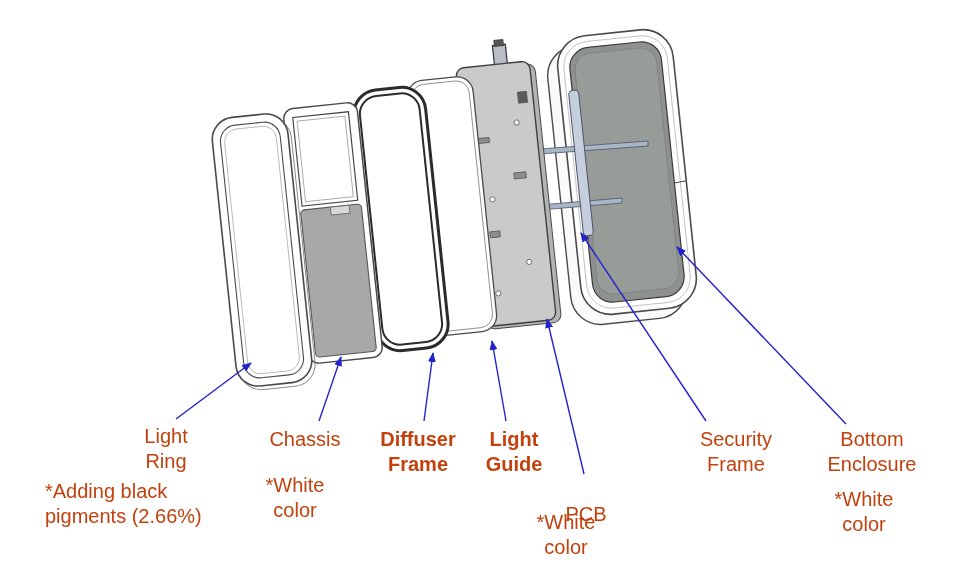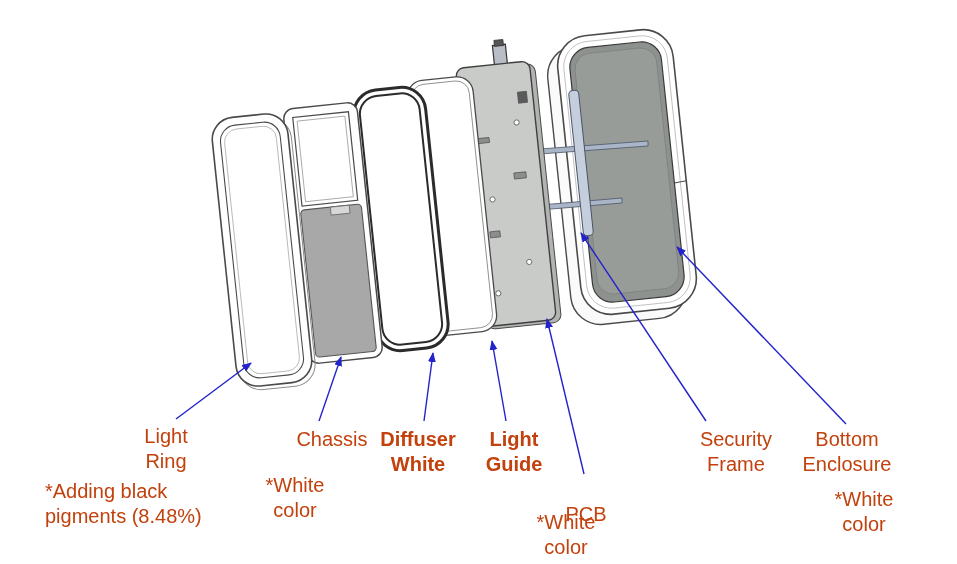--- a/index.html
+++ b/index.html
@@ -111,35 +111,35 @@
       <line x1="584" y1="474" x2="547" y2="319" marker-end="url(#arrowhead)" stroke="#2323cc"></line>
       <line x1="706" y1="421" x2="581" y2="233" marker-end="url(#arrowhead)" stroke="#2323cc"></line>
       <line x1="846" y1="424" x2="677" y2="247" marker-end="url(#arrowhead)" stroke="#2323cc"></line>
     </g>
   </svg>
 
   <div>
     <div class="lbl" style="left:116px;top:424px;width:100px">Light
 Ring</div>
     <div class="lbl leftalign" style="left:45px;top:479px;width:180px">*Adding black
-pigments (8.48%)</div>
+pigments (2.66%)</div>
 
-    <div class="lbl" style="left:282px;top:427px;width:100px">Chassis</div>
+    <div class="lbl" style="left:255px;top:427px;width:100px">Chassis</div>
     <div class="lbl" style="left:245px;top:473px;width:100px">*White color</div>
 
     <div class="lbl bold" style="left:368px;top:427px;width:100px">Diffuser
-White</div>
+Frame</div>
 
     <div class="lbl bold" style="left:464px;top:427px;width:100px">Light
 Guide</div>
 
     <div class="lbl" style="left:536px;top:502px;width:100px">PCB</div>
     <div class="lbl" style="left:516px;top:510px;width:100px">*White color</div>
 
     <div class="lbl" style="left:676px;top:427px;width:120px">Security
 Frame</div>
 
-    <div class="lbl" style="left:787px;top:427px;width:120px">Bottom
+    <div class="lbl" style="left:812px;top:427px;width:120px">Bottom
 Enclosure</div>
     <div class="lbl" style="left:814px;top:487px;width:100px">*White color</div>
   </div>
 
 </div>
 
 </body></html>

